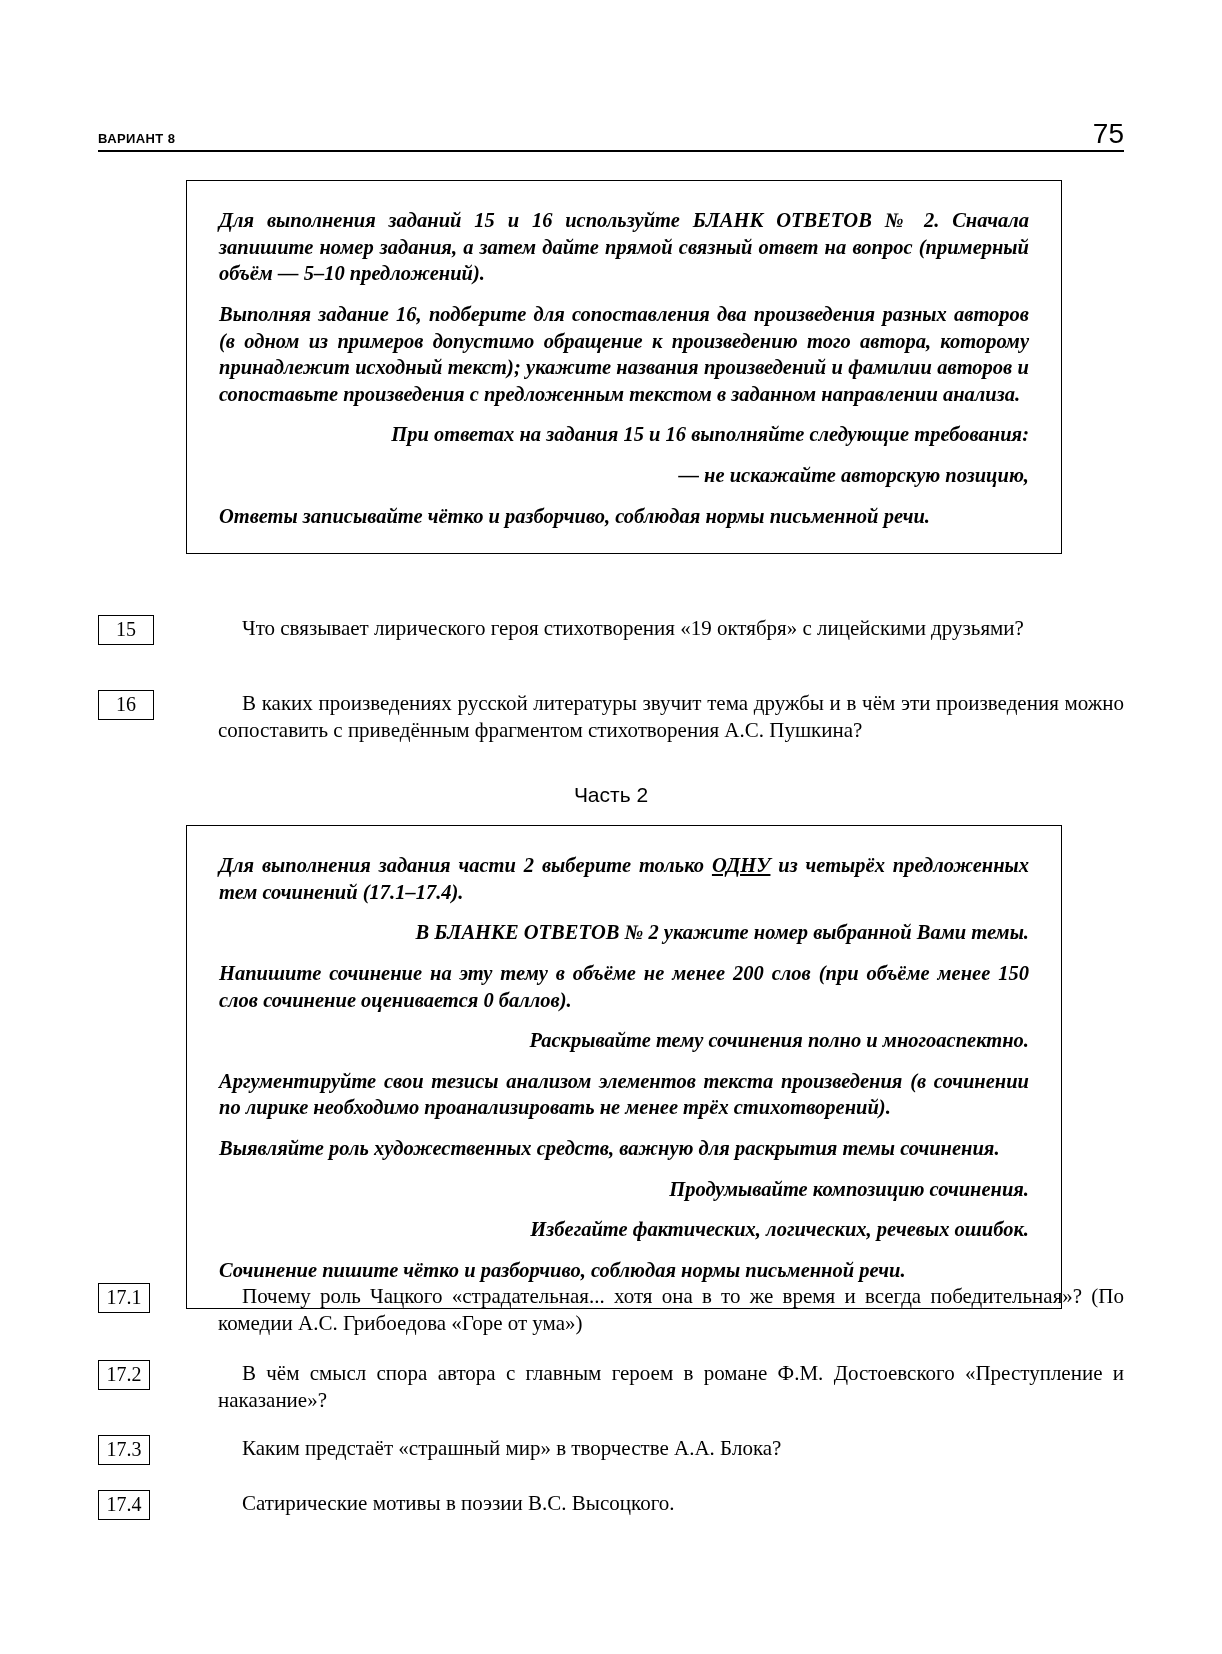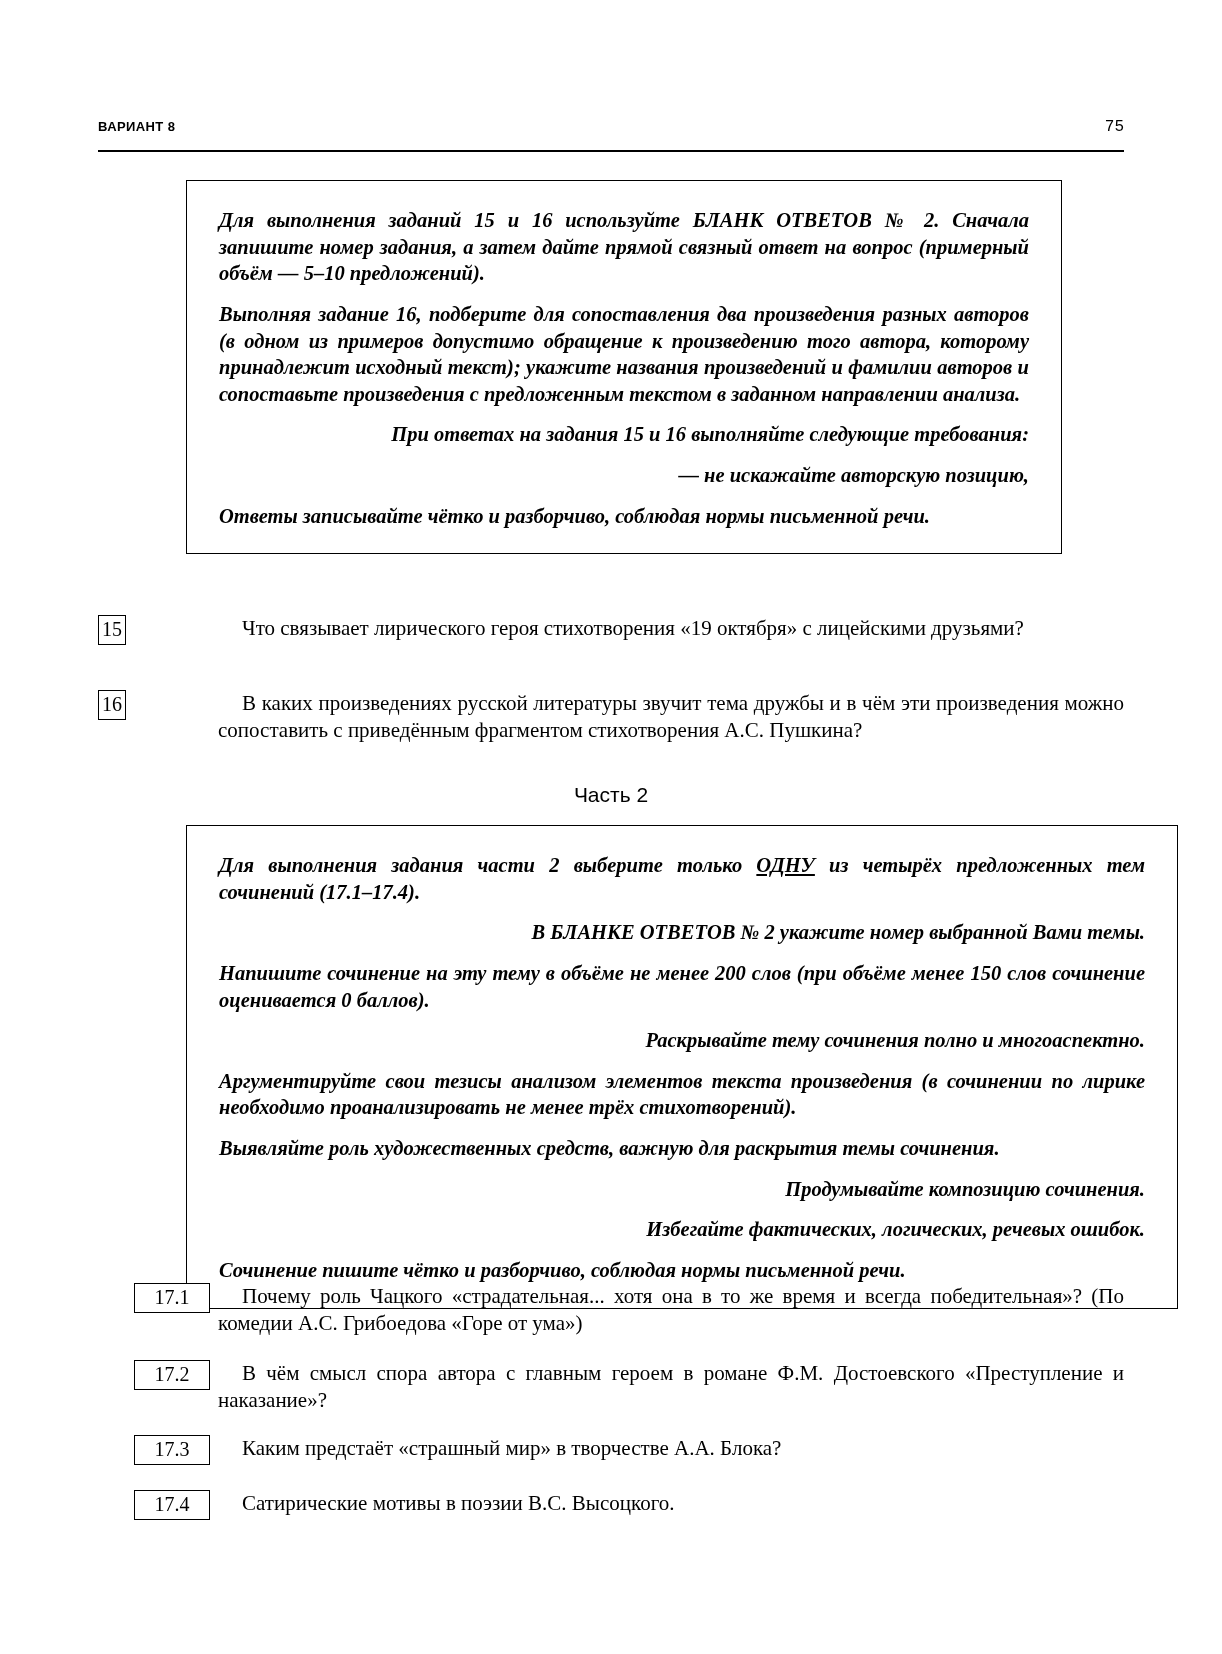--- a/index.html
+++ b/index.html
@@ -31,22 +31,22 @@
     align-items: baseline;
     justify-content: space-between;
   }
   .header-title {
     font-family: "Liberation Sans", sans-serif;
     font-weight: bold;
     font-size: 13px;
     letter-spacing: 0.4px;
   }
   .header-page {
-    font-family: Liberation Mono, monospace;
-    font-size: 16px;
+    font-family: Liberation Sans, sans-serif;
+    font-size: 28px;
     font-weight: normal;
     margin-left: 20px;
   }
   .header-rule {
     position: absolute;
     top: 150px;
     left: 98px;
     right: 98px;
     height: 2px;
     background: #000;
@@ -72,21 +72,21 @@
   .instr-box p.nojust { text-align: right; }
 
   #instr-box-1 {
     top: 180px;
     left: 186px;
     width: 876px;
   }
   #instr-box-2 {
     top: 782px;
     left: 186px;
-    width: 992px;
+    width: 876px;
   }
 
   
   .q-row {
     position: absolute;
     left: 98px;
     right: 98px;
     display: block;
   }
   .q-num {
@@ -94,22 +94,22 @@
     left: 0;
     top: 0;
     border: 1.5px solid #000;
     box-sizing: border-box;
     font-family: "Liberation Serif", serif;
     font-size: 20px;
     text-align: center;
     padding: 2px 0 3px 0;
     background: #fff;
   }
-  .q-num.w-small { width: 28px; }
-  .q-num.w-wide { width: 76px; margin-left: 36px; }
+  .q-num.w-small { width: 56px; }
+  .q-num.w-wide { width: 52px; }
 
   .q-text {
     margin-left: 120px;
     font-family: "Liberation Serif", serif;
     font-size: 21px;
     line-height: 1.30;
     text-align: justify;
     text-justify: inter-word;
     text-indent: 24px;
   }

